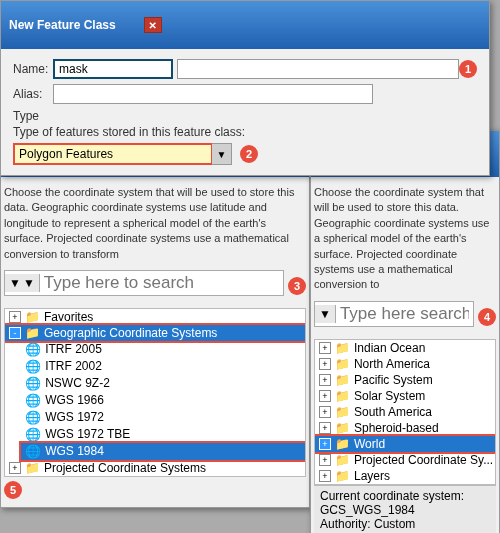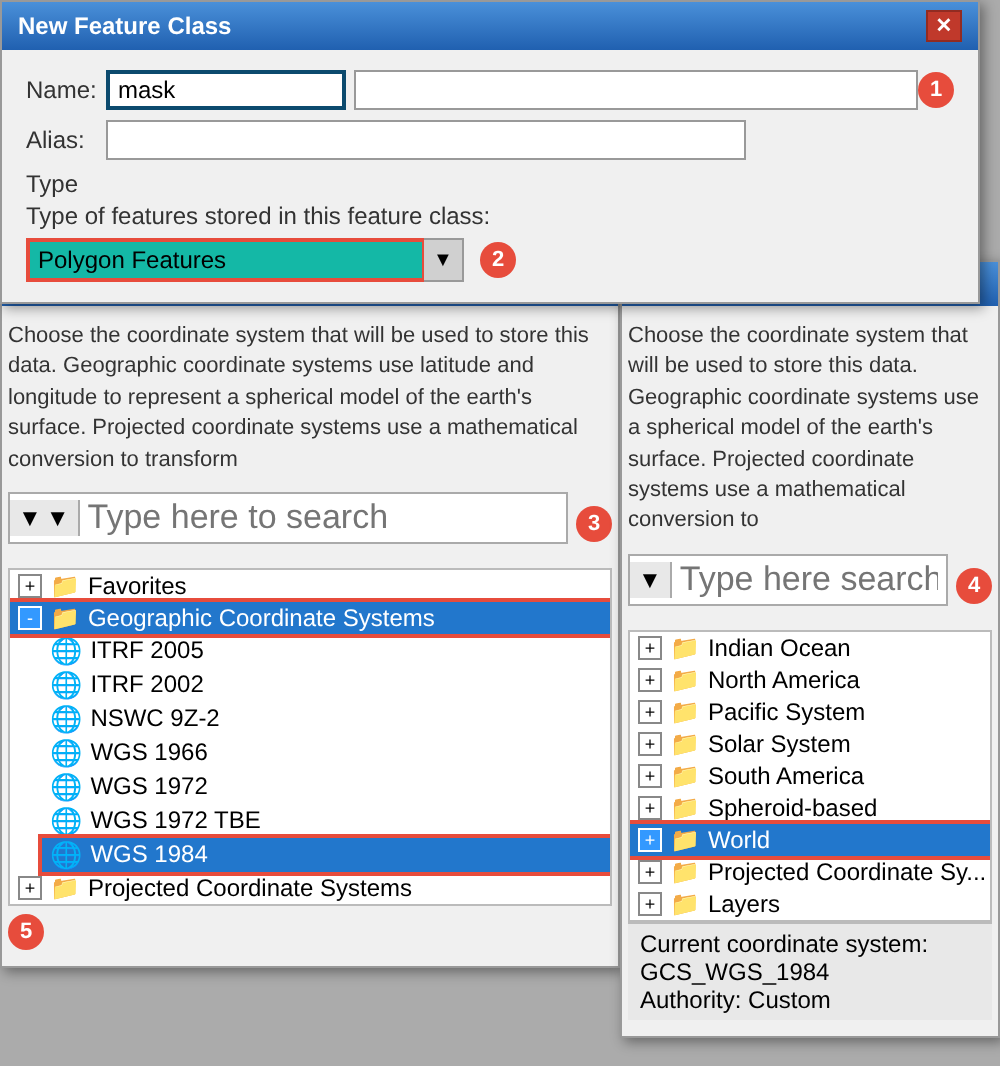--- a/index.html
+++ b/index.html
@@ -11,26 +11,27 @@
       top: 0; left: 0;
       width: 490px;
       background: #f0f0f0;
       border: 1px solid #999;
       box-shadow: 2px 2px 6px rgba(0,0,0,0.4);
       z-index: 3;
     }
     .dialog-titlebar {
       background: linear-gradient(to bottom, #4a90d9, #2060b0);
       color: white;
-      padding: 4px 8px;
+      padding: 16px 8px;
       display: flex;
       align-items: center;
-      justify-content: space-between;
+      justify-content: flex-start;
       font-weight: bold;
       font-size: 12px;
+      gap: 28px;
     }
     .title-close {
       background: #c0392b;
       color: white;
       border: 1px solid #922b21;
       width: 18px; height: 16px;
       display: flex; align-items: center; justify-content: center;
       cursor: pointer;
       font-size: 10px;
       font-weight: bold;
@@ -71,21 +72,21 @@
     }
     .type-section { margin-top: 2px; }
     .type-label { color: #333; margin-bottom: 2px; }
     .type-desc { color: #333; margin-bottom: 4px; }
     .select-row {
       display: flex;
       align-items: center;
     }
     .feature-select {
       border: 2px solid #e74c3c;
-      background: #14b8a6;
+      background: #fef9c3;
       padding: 2px 4px;
       width: 200px;
       height: 22px;
       appearance: none;
       -webkit-appearance: none;
       background-image: none;
     }
     .select-arrow {
       width: 20px; height: 22px;
       background: #d0d0d0;

